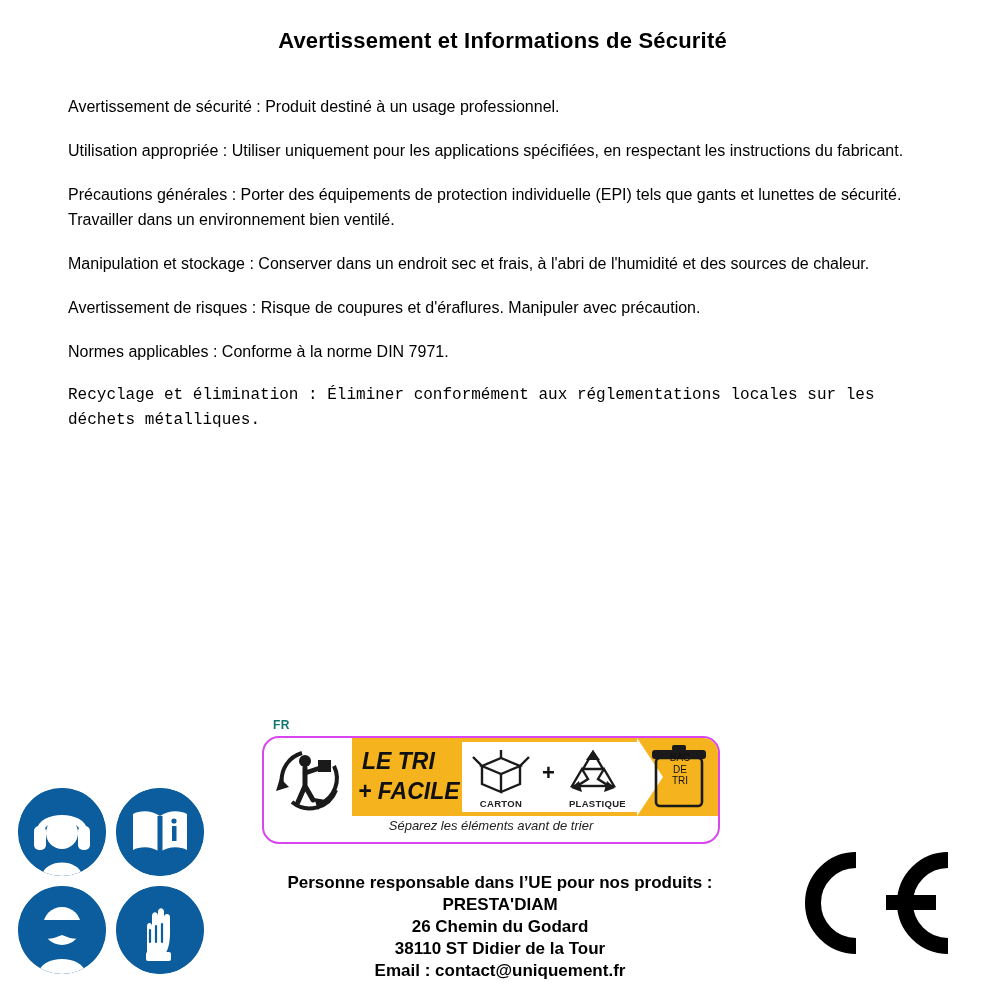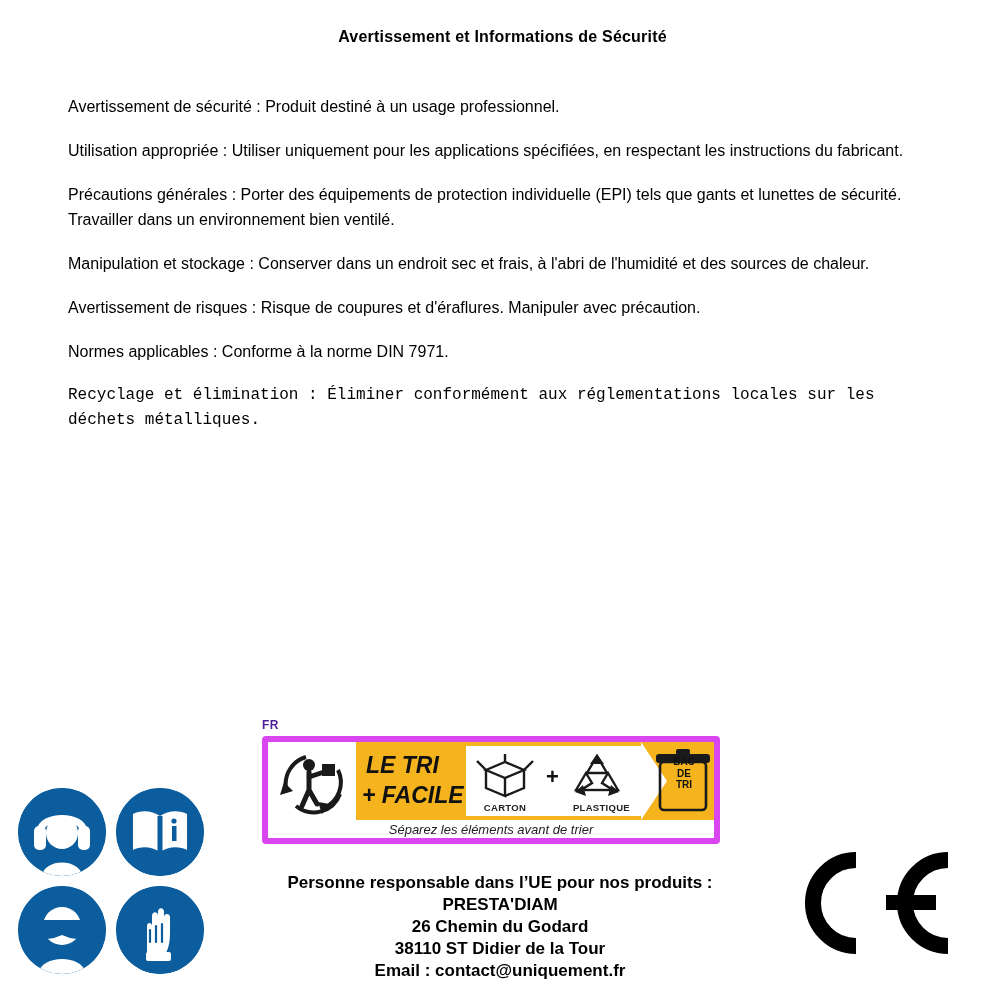--- a/index.html
+++ b/index.html
@@ -16,21 +16,21 @@
     overflow: hidden;
   }
 
   
   .doc-title {
     position: absolute;
     top: 28px;
     left: 0;
     width: 100%;
     text-align: center;
-    font-size: 16px;
+    font-size: 22px;
     font-weight: bold;
     letter-spacing: 0.2px;
   }
 
   
   .body-block {
     position: absolute;
     top: 78px;
     left: 68px;
     width: 872px;
@@ -67,35 +67,35 @@
   
   .triman {
     position: absolute;
     left: 262px;
     top: 718px;
     width: 460px;
     height: 130px;
   }
   .triman .fr-label {
     position: absolute;
-    left: 0;
+    left: 11px;
     top: 0px;
     font-size: 12px;
     font-weight: bold;
-    color: #4c1d95;
+    color: #0f766e;
     letter-spacing: 0.5px;
   }
   .triman-box {
     position: absolute;
     left: 0;
     top: 18px;
     width: 458px;
     height: 108px;
-    border: 6px solid #d946ef;
-    border-radius: 4px;
+    border: 2px solid #d946ef;
+    border-radius: 17px;
     background: #ffffff;
     box-sizing: border-box;
     overflow: hidden;
   }
   .triman-yellow {
     position: absolute;
     left: 88px;
     top: 0px;
     width: 370px;
     height: 78px;
@@ -155,21 +155,21 @@
     font-weight: bold;
     color: #111;
   }
   .bac-text {
     position: absolute;
     left: 390px;
     top: 14px;
     width: 52px;
     text-align: center;
     font-size: 10px;
-    font-weight: bold;
+    font-weight: normal;
     line-height: 11.5px;
     color: #111;
   }
 
   
   .address {
     position: absolute;
     left: 180px;
     top: 872px;
     width: 640px;

